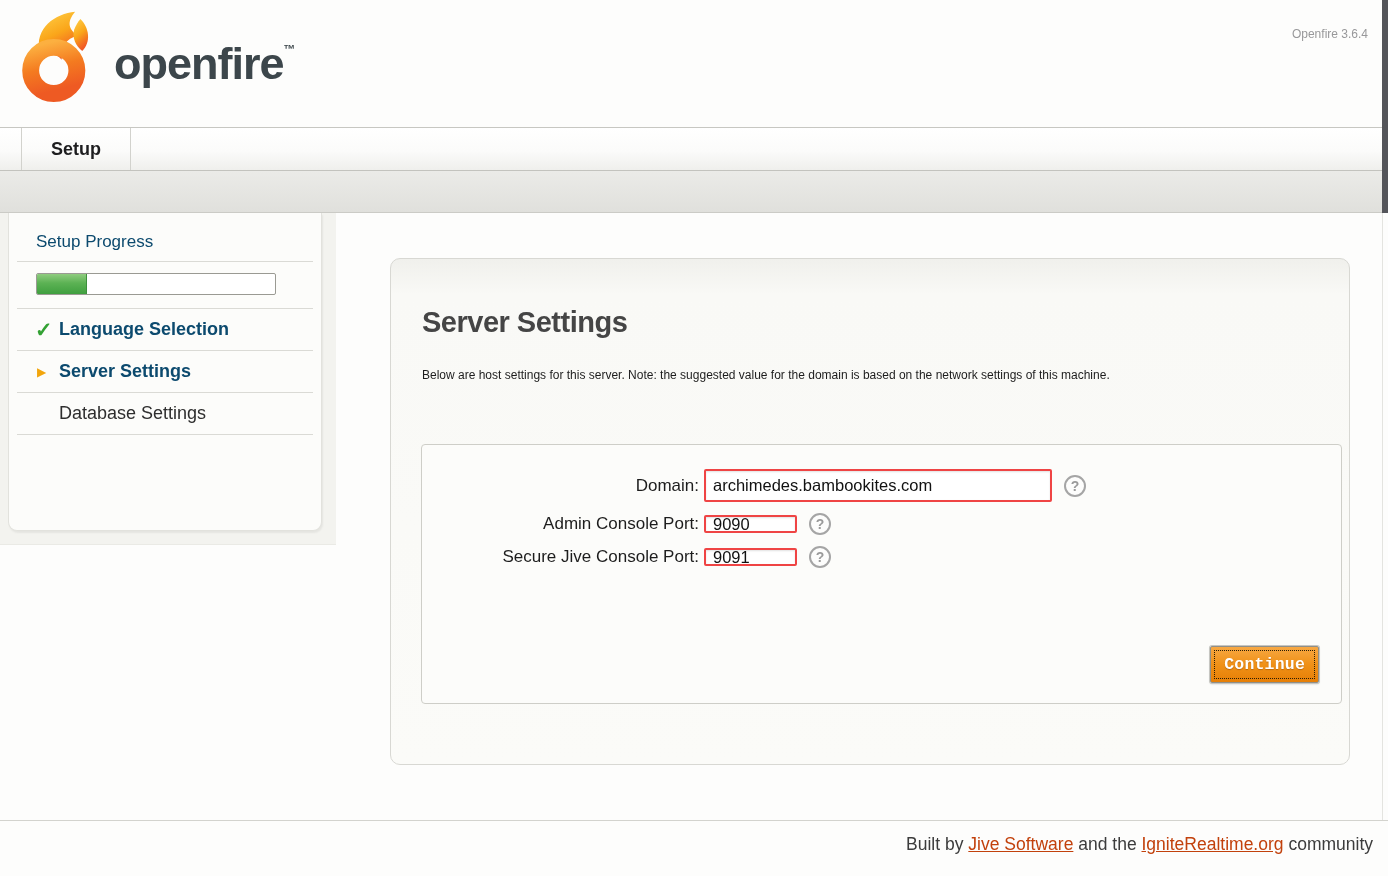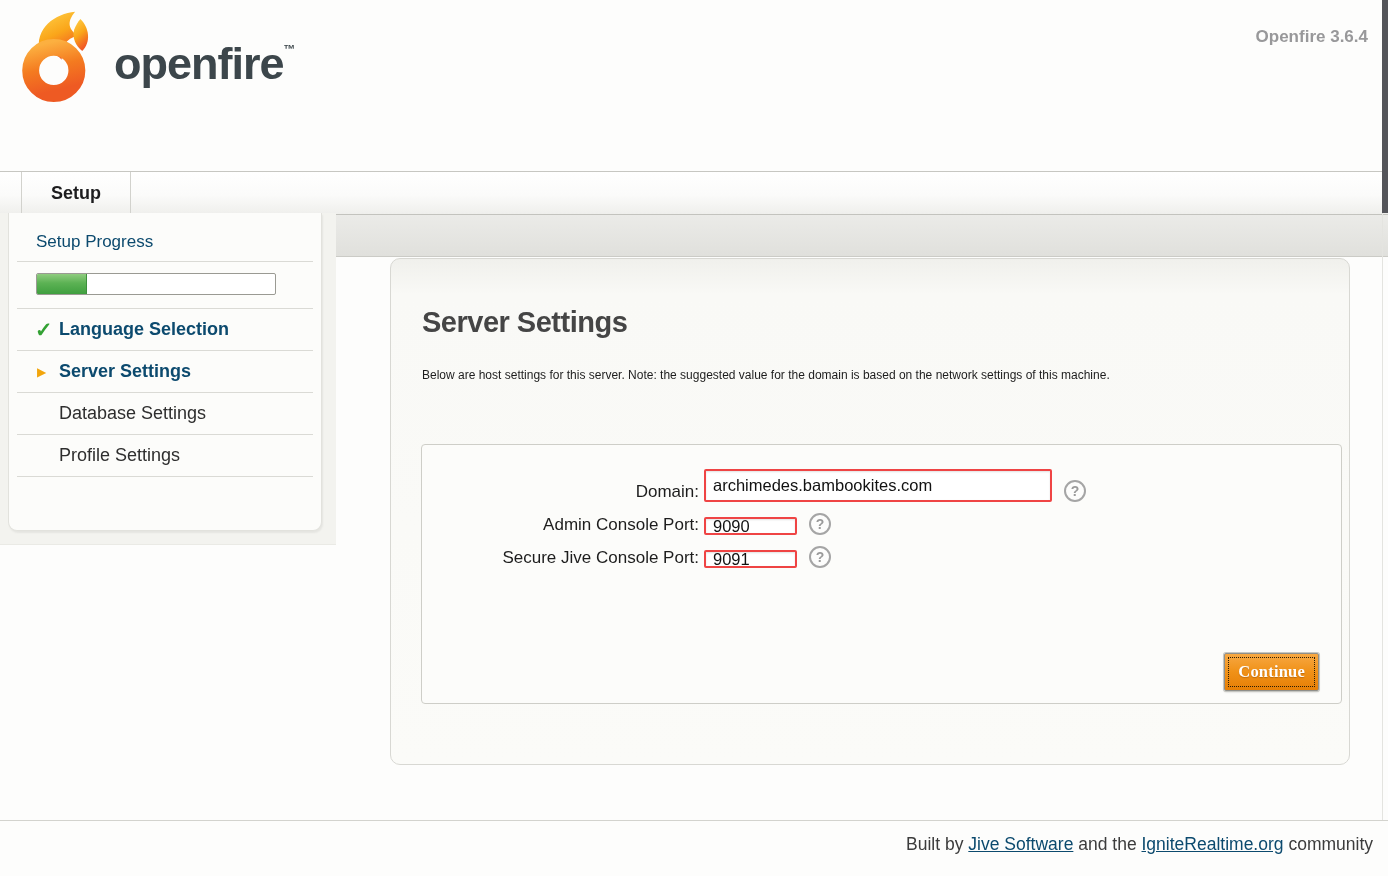--- a/index.html
+++ b/index.html
@@ -14,29 +14,28 @@
 
   
   .header { position: relative; height: 127px; background: #fdfdfc; }
   .logo { position: absolute; left: 20px; top: 8px; display: flex; align-items: flex-end; }
   .logo svg { display: block; }
   .logo-text {
     font-size: 45px; font-weight: bold; color: #3c464b;
     letter-spacing: -1px; margin-left: 14px; line-height: 1; padding-bottom: 22px;
   }
   .logo-tm { font-size: 12px; color: #3c464b; vertical-align: 26px; font-weight: bold; }
-  .version { position: absolute; right: 20px; top: 27px; font-size: 17px; color: #98989a; font-weight: bold; }
+  .version { position: absolute; right: 20px; top: 27px; font-size: 12px; color: #98989a; }
 
   
   .tabbar {
     position: relative; height: 44px;
     background: linear-gradient(180deg, #ffffff 0%, #fbfbfa 55%, #efefec 100%);
     border-top: 1px solid #c7c7c2;
     border-bottom: 1px solid #c3c3be;
-    margin-top: 44px;
   }
   .tab {
     position: absolute; left: 21px; top: 0; bottom: 0; width: 110px;
     border-left: 1px solid #d2d2cd; border-right: 1px solid #d2d2cd;
     display: flex; align-items: center; justify-content: center;
     font-size: 18px; font-weight: bold; color: #1d1d1f; cursor: pointer;
   }
 
   
   .band {
@@ -96,55 +95,55 @@
   }
   .main-inner { padding: 47px 0 0 31px; }
   .main-title { font-size: 29px; font-weight: bold; color: #454545; letter-spacing: -0.5px; }
   .main-desc { margin-top: 24px; font-size: 12px; line-height: 25px; color: #1d1d1d; max-width: 880px; }
 
   .fieldset {
     position: absolute; left: 30px; right: 7px; top: 185px; height: 260px;
     border: 1px solid #cecec8; border-radius: 4px; background: #fcfcfa;
     padding-top: 24px;
   }
-  .form-row { display: flex; align-items: flex-end; margin-bottom: 11px; }
+  .form-row { display: flex; align-items: center; margin-bottom: 11px; }
   .form-label { width: 277px; text-align: right; font-size: 17px; color: #1d1d1d; flex: none; }
   .text-input {
     margin-left: 5px; border: 2px solid #ef4444; border-radius: 2px;
     background: #ffffff; color: #111; font-family: "Liberation Sans", sans-serif;
     font-size: 16.5px; padding: 4px 7px; height: 33px;
     box-shadow: inset 0 1px 2px rgba(0,0,0,0.12);
   }
   .input-wide { width: 348px; }
   .input-narrow { width: 93px; height: 18px; }
   .help-badge {
     margin-left: 12px; width: 22px; height: 22px; border-radius: 50%;
     border: 2px solid #a5a5a5; color: #9a9a9a; font-size: 14px; font-weight: bold;
     display: flex; align-items: center; justify-content: center; cursor: pointer;
     background: #fdfdfc; flex: none;
   }
   .continue-btn {
-    position: absolute; right: 22px; bottom: 12px;
+    position: absolute; right: 22px; bottom: 20px;
     background: linear-gradient(180deg, #f7a843 0%, #f09117 50%, #e67f06 100%);
-    color: #ffffff; font-family: Liberation Serif, serif;
+    color: #ffffff; font-family: Liberation Mono, monospace;
     font-size: 16.5px; font-weight: bold; letter-spacing: 0.2px;
     padding: 8px 13px; border: 1px solid #8f8f8a; border-radius: 2px;
     outline: 1px dotted #2a1c05; outline-offset: -5px;
     box-shadow: 0 0 0 1px #c6c6c1, 0 1px 2px rgba(0,0,0,0.25);
     text-shadow: 0 1px 1px rgba(130,65,0,0.45); cursor: pointer; margin-top: 8px;
   }
 
   
   .footer {
     position: absolute; left: 0; right: 0; top: 820px; height: 56px;
     border-top: 1px solid #d3d3ce; background: #fdfdfc;
     text-align: right; padding: 13px 15px 0 0;
     font-size: 17.5px; color: #3c3c3c;
   }
-  .footer a { color: #0c4a6e; text-decoration: underline; cursor: pointer; }
+  .footer a { color: #c2410c; text-decoration: underline; cursor: pointer; }
 </style>
 </head>
 <body>
 
 <div class="edge-top"></div>
 <div class="edge-bottom"></div>
 
 <div class="header">
   <div class="logo">
     <span>
@@ -188,23 +187,20 @@
     <span class="nav-ico check">✓</span>
     <span class="nav-label">Language Selection</span>
   </div>
   <div class="nav-item current">
     <span class="nav-ico arrow">▶</span>
     <span class="nav-label">Server Settings</span>
   </div>
   <div class="nav-item pending">
     <span class="nav-label">Database Settings</span>
   </div>
-  <div class="nav-item pending">
-    <span class="nav-label">Profile Settings</span>
-  </div>
 </div>
 
 <div class="main-panel">
   <div class="main-inner">
     <div class="main-title">Server Settings</div>
     <div class="main-desc">Below are host settings for this server. Note: the suggested value for the domain is based on the network settings of this machine.</div>
   </div>
   <div class="fieldset">
     <div class="form-row">
       <div class="form-label">Domain:</div>

